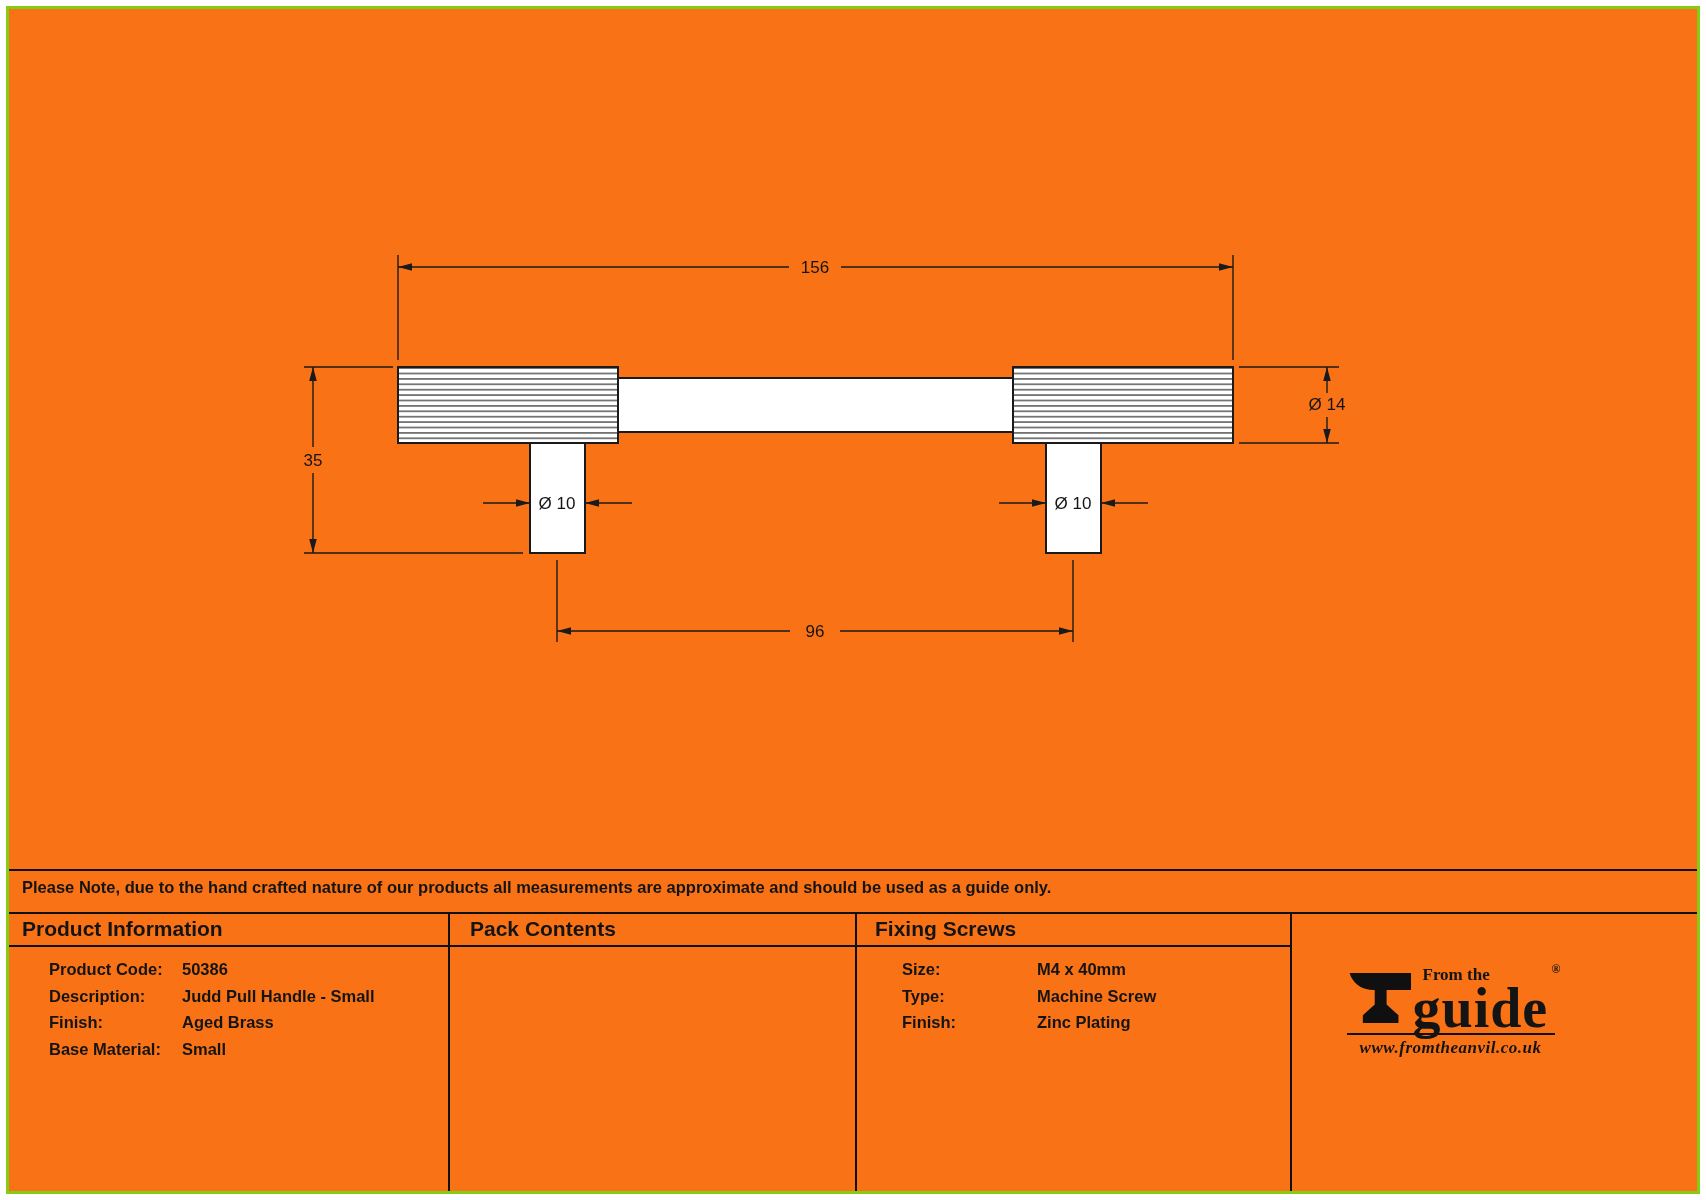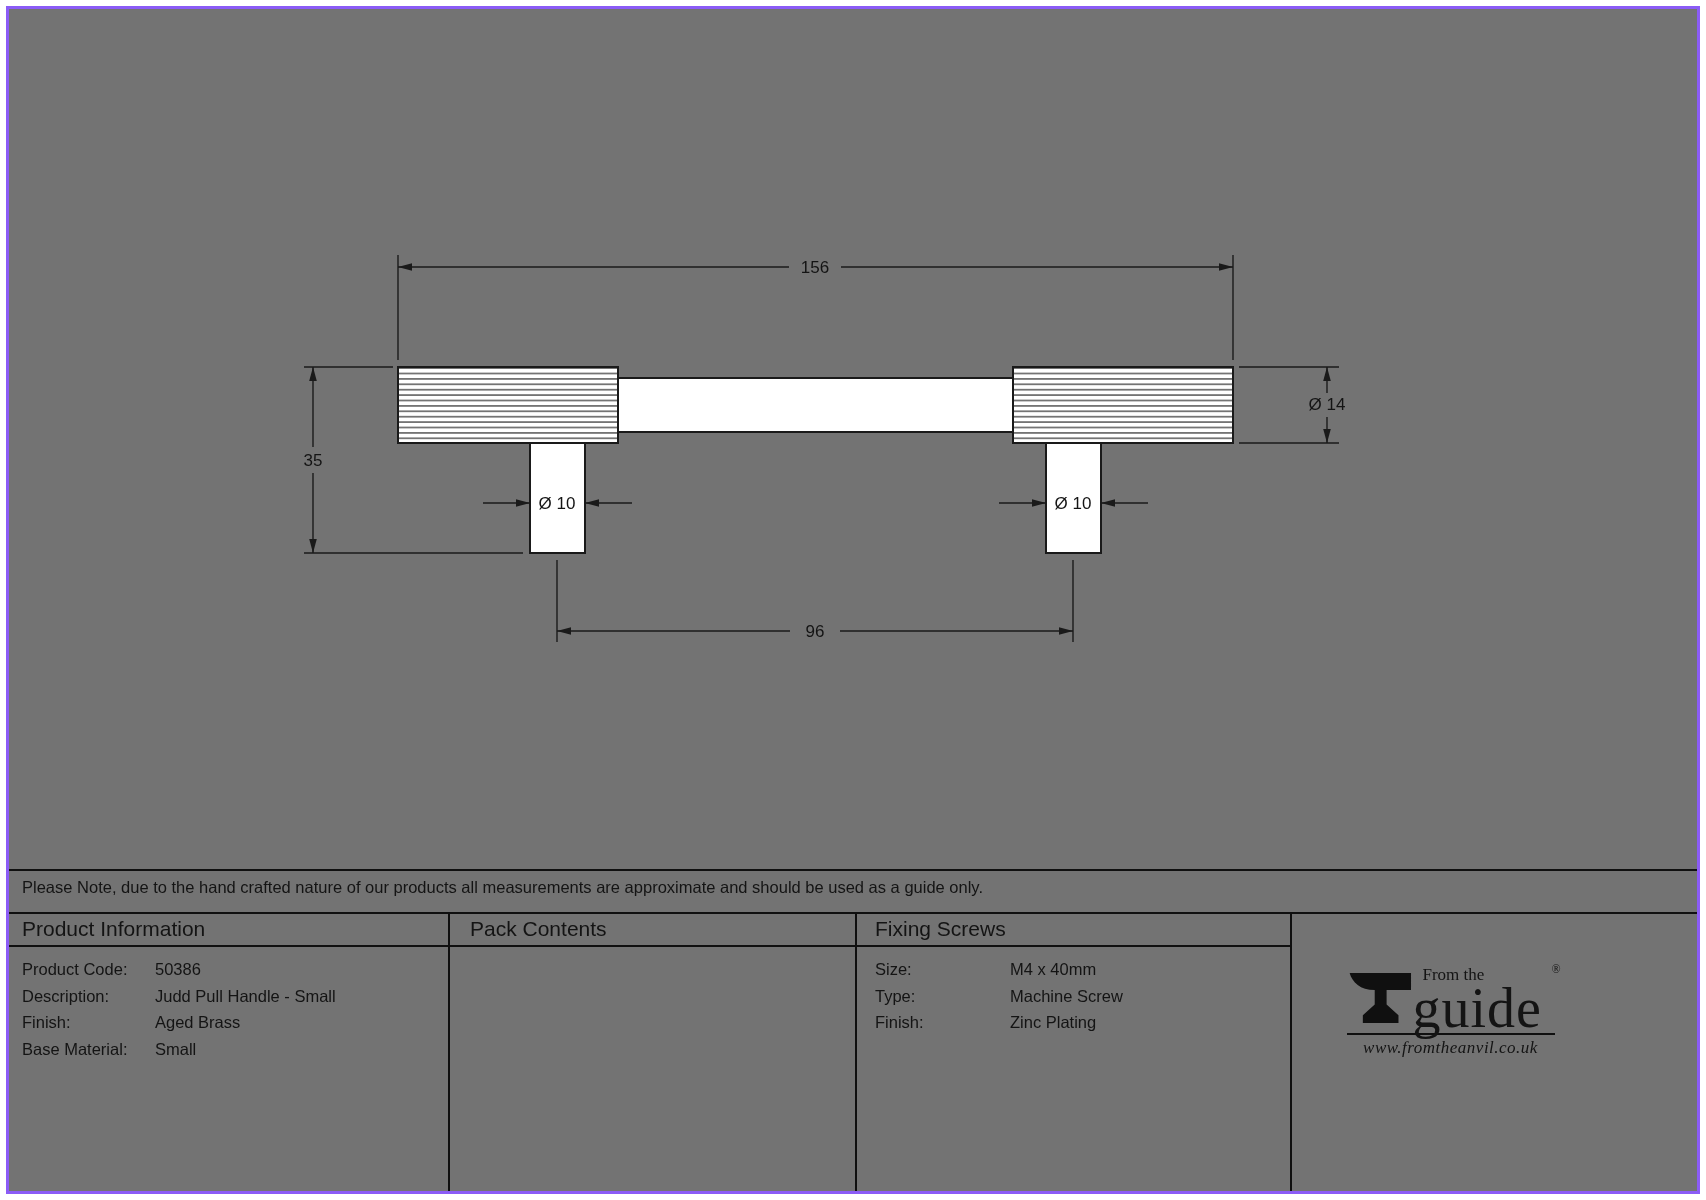--- a/index.html
+++ b/index.html
@@ -1,52 +1,52 @@
 <!DOCTYPE html>
 <html><head>
 <meta charset="utf-8">
 <style>
   html, body { margin:0; padding:0; background:#ffffff; }
   body {
     width:1706px; height:1200px; position:relative; overflow:hidden;
     font-family:"Liberation Sans", sans-serif; color:#141414;
   }
   .frame {
-    position:absolute; inset:6px; border:3px solid #8b5cf6; background:#737373;
+    position:absolute; inset:6px; border:3px solid #84cc16; background:#f97316;
   }
 
   
   .drawing { position:absolute; top:0; left:0; }
   .obj  { fill:#ffffff; stroke:#1a1a1a; stroke-width:2; }
   .cap  { stroke:#1a1a1a; stroke-width:2; }
   .dim line { stroke:#1a1a1a; stroke-width:1.4; }
   .arr polygon { fill:#1a1a1a; stroke:none; }
   text.dim-text {
     font-family:"Liberation Sans", sans-serif; font-size:17px;
     fill:#141414; text-anchor:middle;
   }
 
   
-  .bottom { position:absolute; left:0; right:0; top:860px; bottom:0; }
+  .bottom { position:absolute; left:0; right:0; top:860px; bottom:0;font-weight:bold; }
   .note-divider { position:absolute; top:0; left:0; right:0; border-top:2px solid #101010; }
   .note { position:absolute; top:9px; left:13px; right:13px; font-size:16.5px; }
 
   .spec { position:absolute; top:43px; left:0; right:0; bottom:0; }
   .spec-topline { position:absolute; top:0; left:0; right:0; border-top:2px solid #101010; }
   .vline { position:absolute; top:0; bottom:0; width:0; border-left:2px solid #101010; }
   .v1 { left:439px; } .v2 { left:846px; } .v3 { left:1281px; }
   .header-underline { position:absolute; top:33px; left:0; width:1281px; border-top:2px solid #101010; }
   .th { position:absolute; top:0; height:33px; line-height:34px; font-size:21px; white-space:nowrap; }
   .th1 { left:13px; } .th2 { left:461px; } .th3 { left:866px;text-align:right; }
 
   .col-body { position:absolute; top:44px; font-size:16.5px; line-height:26.5px; }
   .cb1 { left:13px;  width:415px; }
   .cb2 { left:461px; width:375px; }
   .cb3 { left:866px; width:405px; }
-  .kv { display:flex; }
+  .kv { display:flex;margin-left:27px; }
   .kv .k { flex:0 0 auto; width:133px; }
   .cb3 .kv .k { width:135px; }
 
   
   .logo-cell {
     position:absolute; left:1283px; right:0; top:0; bottom:0;
     display:flex; justify-content:center; align-items:flex-start; padding-top:46px;
   }
   .logo { width:208px; position:relative; left:-44px; }
   .logo-row { position:relative; display:flex; align-items:flex-end; height:72px; }

